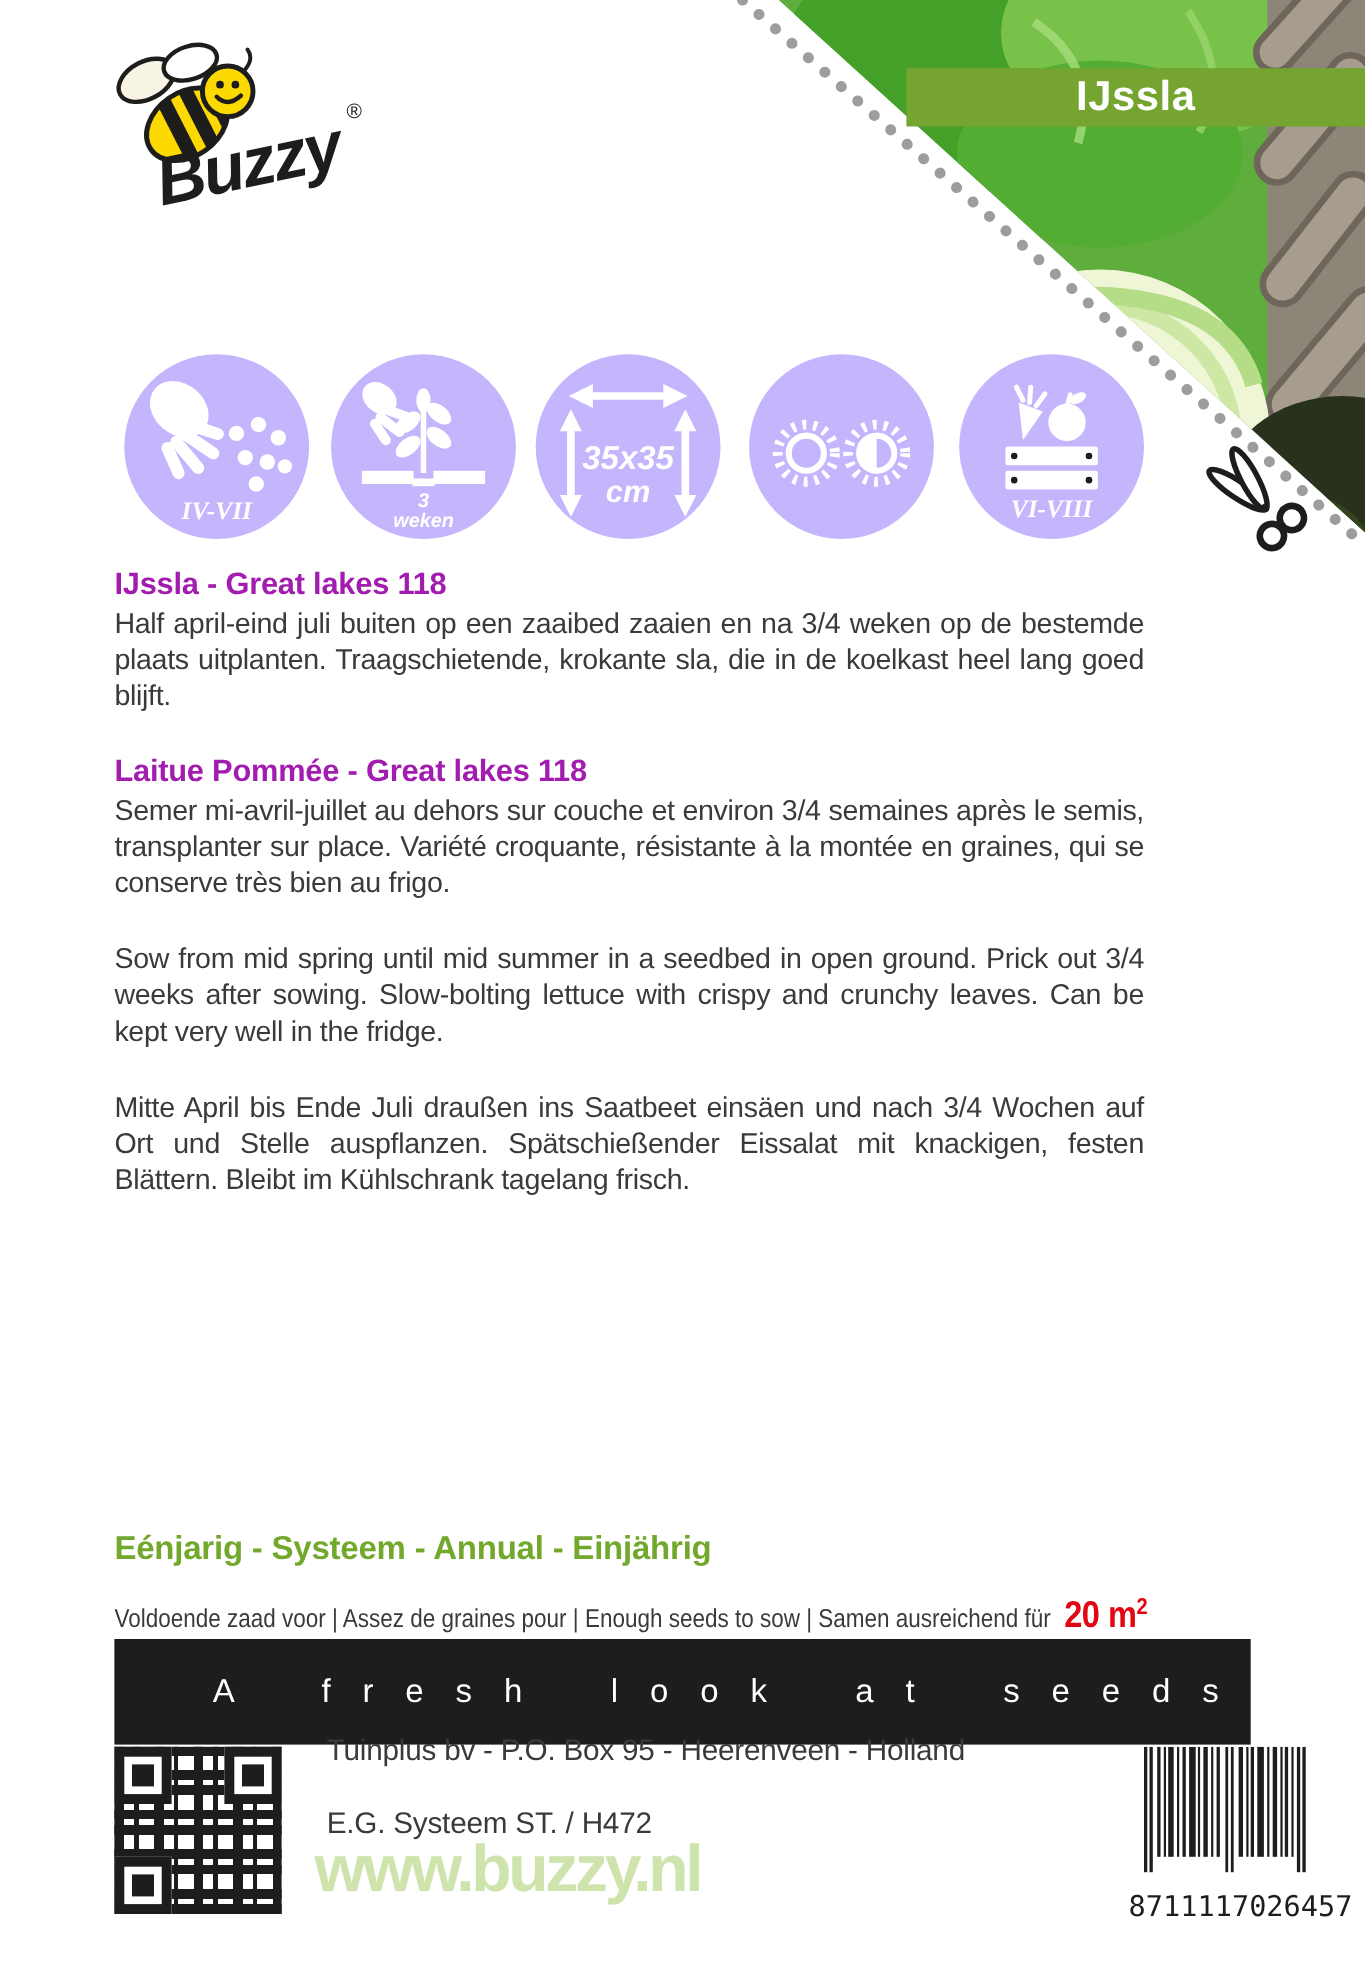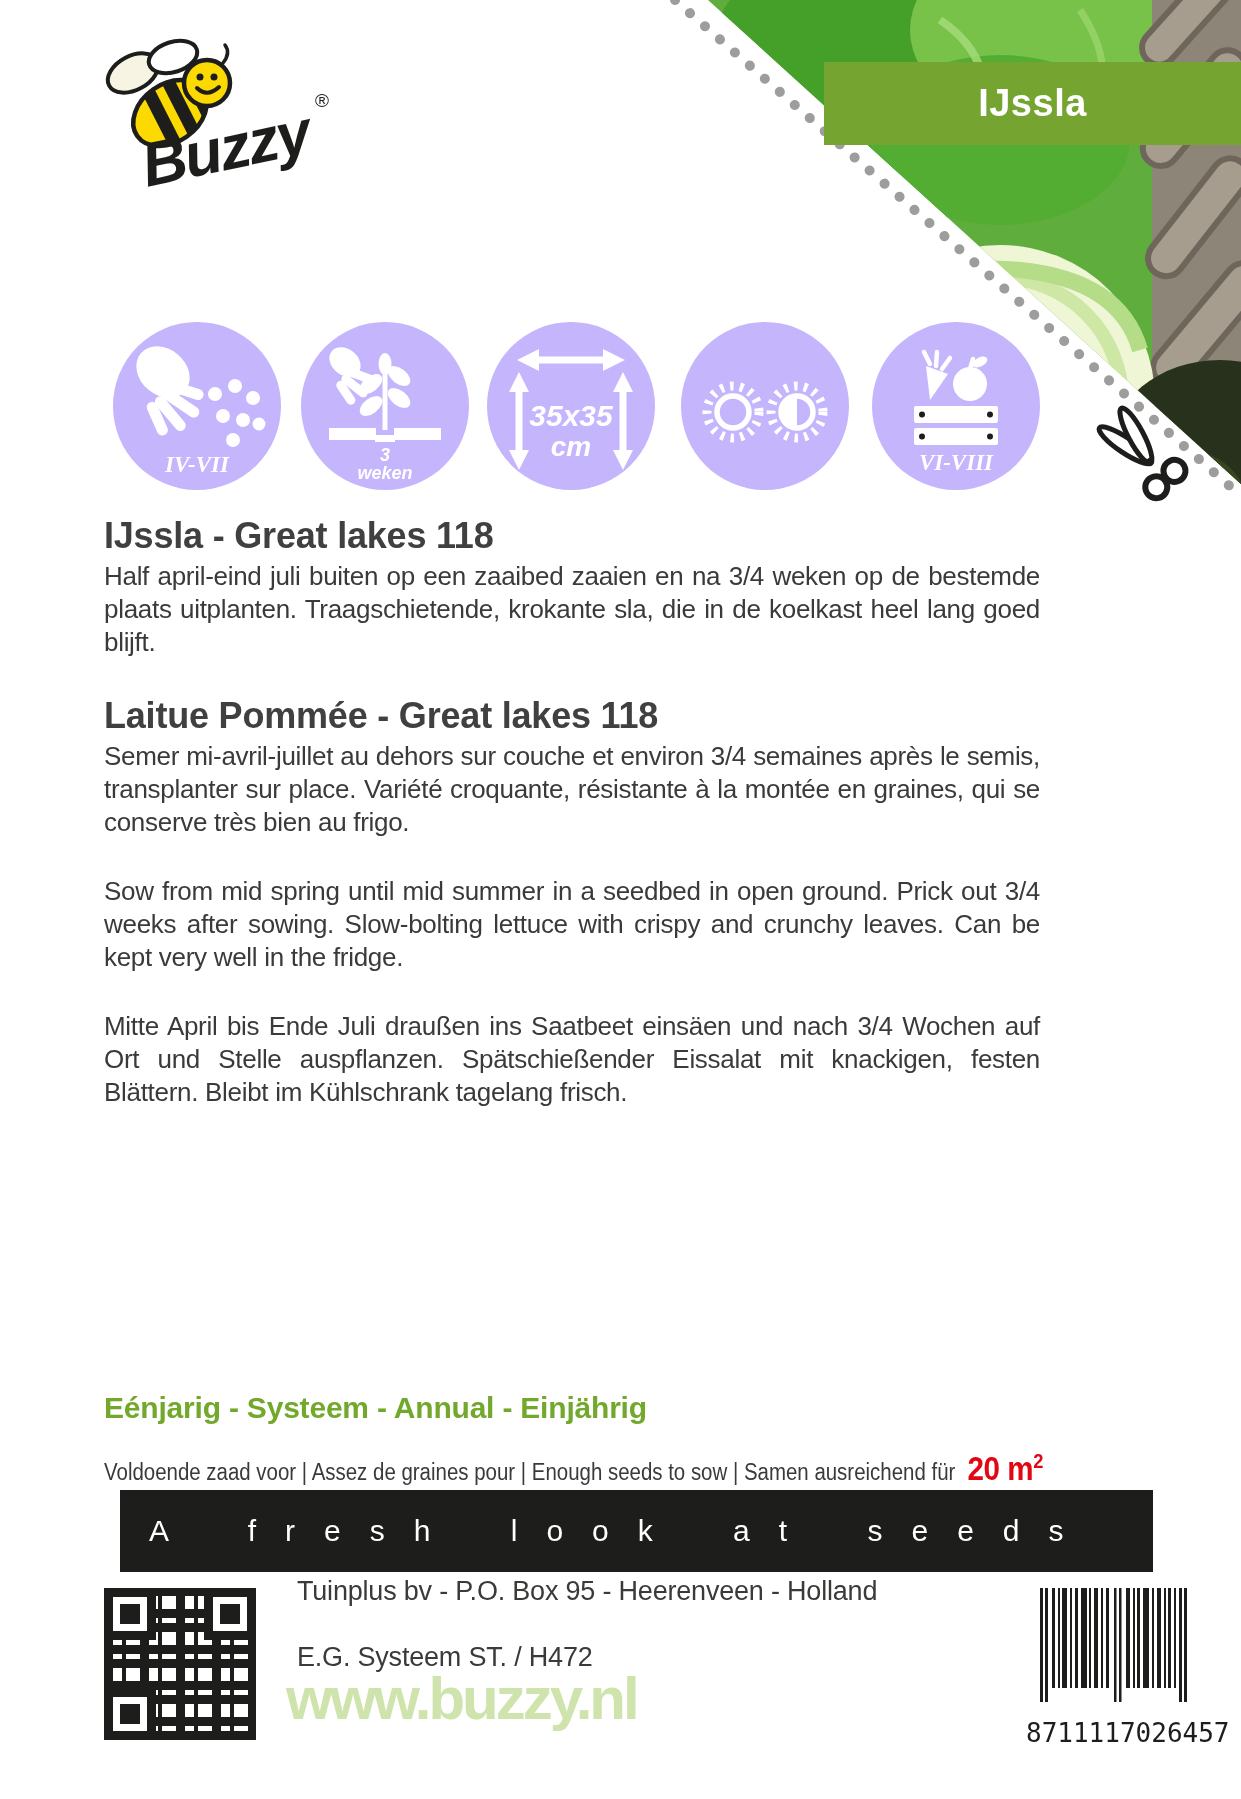--- a/index.html
+++ b/index.html
@@ -10,44 +10,44 @@
   
   .logo{left:95px;top:35px;width:250px;height:170px;}
 
   
   .photo{left:700px;top:0;width:541px;height:505px;}
 
   
   .cut{left:0;top:0;width:1241px;height:1799px;pointer-events:none;}
 
   
-  .banner{left:824px;top:62px;width:417px;height:83px;background:#76a431;
+  .banner{left:824px;top:62px;width:417px;height:53px;background:#76a431;
           display:flex;align-items:center;justify-content:center;}
   .banner span{color:#fff;font-size:38px;font-weight:bold;letter-spacing:0.5px;}
 
   
   .icon{top:322px;width:168px;height:168px;border-radius:50%;background:#c4b5fd;font-style:italic;}
   .icon svg{display:block;}
   .i1{left:113px;} .i2{left:301px;} .i3{left:487px;} .i4{left:681px;} .i5{left:872px;}
 
   
   .sections{left:104px;top:515px;width:936px;}
-  .sections h3{font-size:36px;color:#404040;margin:0 0 3px;letter-spacing:-0.2px;}
+  .sections h3{font-size:28px;color:#a21caf;margin:0 0 3px;letter-spacing:-0.2px;}
   .sections p{font-size:26px;line-height:33px;text-align:justify;
               margin:0 0 36px;letter-spacing:-0.3px;}
 
   .annual{left:104px;top:1391px;font-size:30px;font-weight:bold;color:#72a82b;letter-spacing:-0.2px;}
 
   .seeds{left:104px;top:1449px;width:1190px;transform:scaleX(0.87);transform-origin:left top;
          display:flex;align-items:baseline;gap:14px;font-size:23.5px;white-space:nowrap;}
   .seeds .amount{font-size:34px;font-weight:bold;color:#e30613;letter-spacing:-0.5px;}
   .seeds .amount sup{font-size:21px;}
 
-  .bar{left:120px;top:1490px;width:1033px;height:82px;background:#1d1d1b;
-       display:flex;align-items:center;justify-content:flex-start;overflow:hidden;}
+  .bar{left:104px;top:1490px;width:1033px;height:96px;background:#1d1d1b;
+       display:flex;align-items:center;justify-content:flex-end;overflow:hidden;}
   .bar span{color:#fff;font-size:30px;letter-spacing:29px;word-spacing:14px;
             white-space:nowrap;padding-left:29px;}
 
   
   .qr{left:104px;top:1588px;width:152px;height:152px;background:#fff;
       background-image:
         repeating-linear-gradient(90deg,#1d1d1b 0 9px,transparent 9px 18px,#1d1d1b 18px 22px,transparent 22px 36px),
         repeating-linear-gradient(0deg,#1d1d1b 0 9px,transparent 9px 14px,#1d1d1b 14px 23px,transparent 23px 36px);}
   .qf{position:absolute;width:52px;height:52px;box-sizing:border-box;
       border:9px solid #1d1d1b;background:#fff;}

